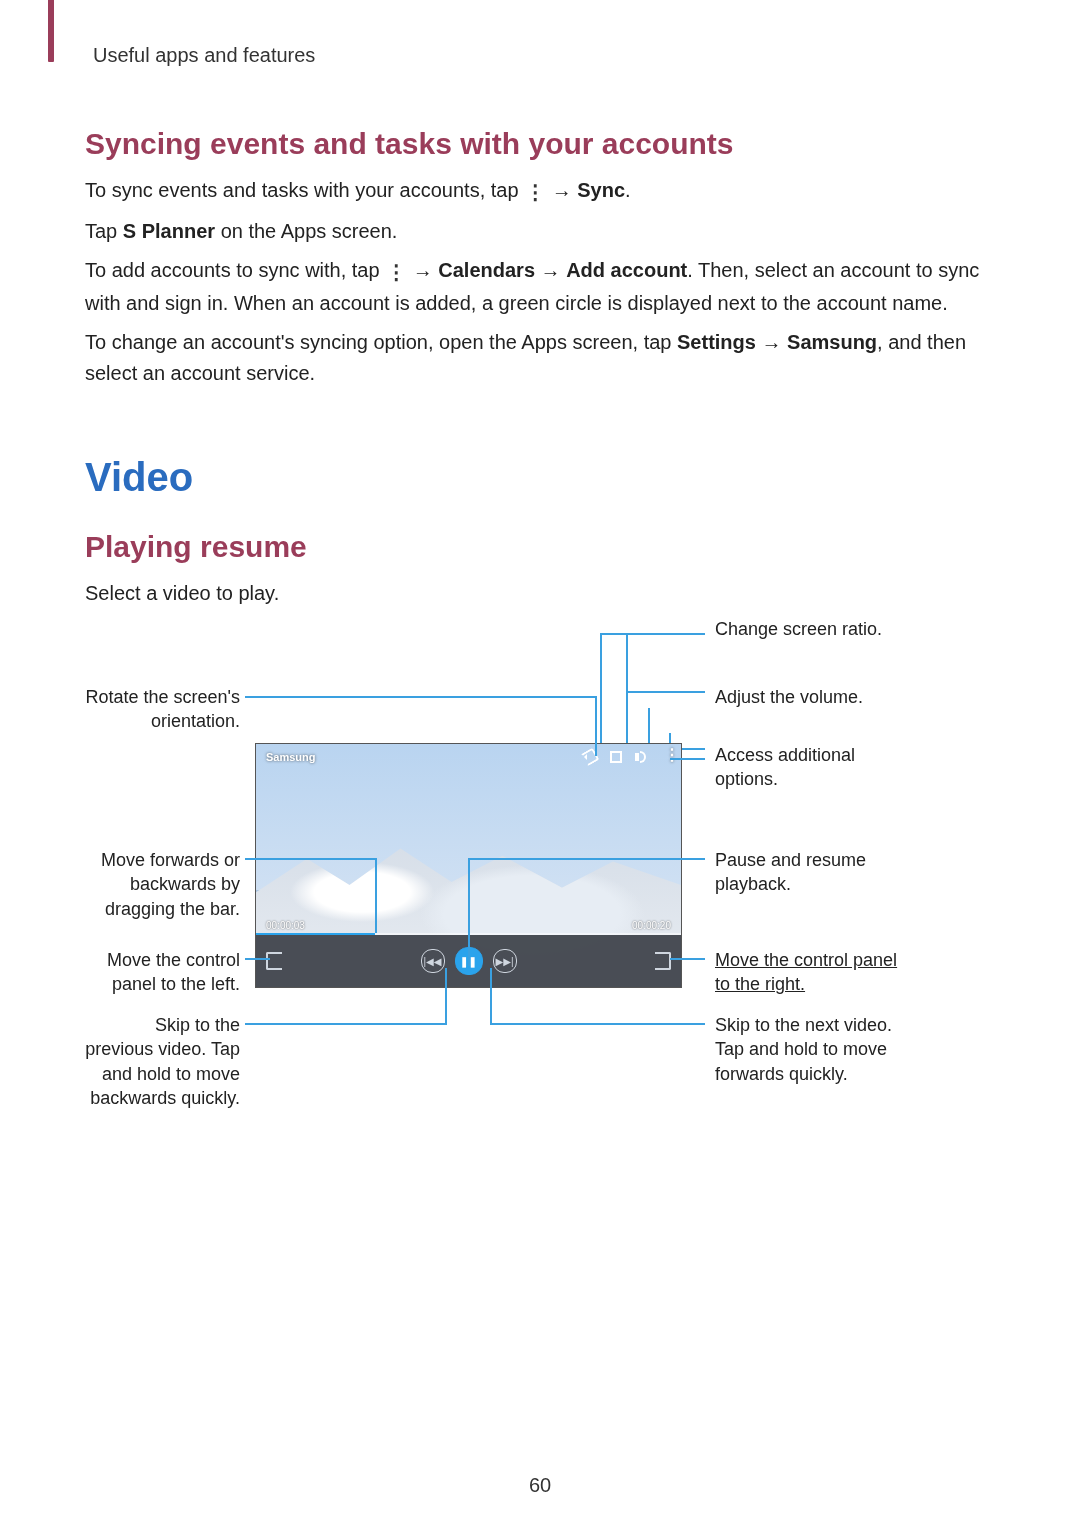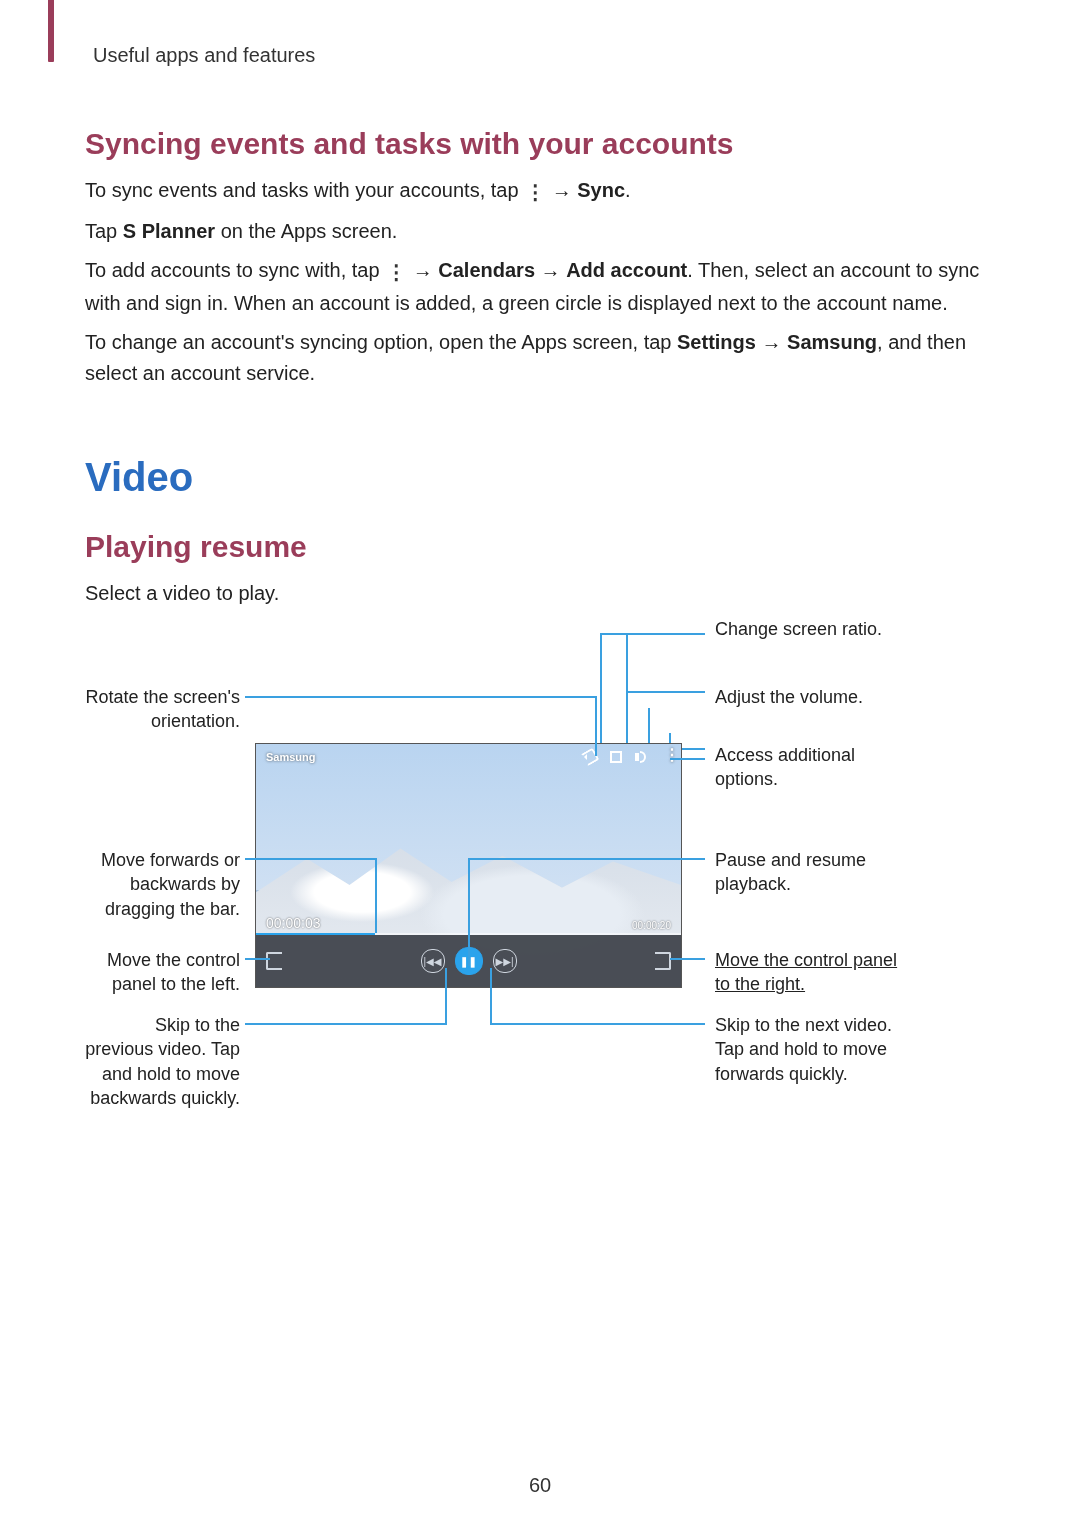--- a/index.html
+++ b/index.html
@@ -169,21 +169,21 @@
   .player .controls .cbtn {
     width: 22px; height:22px; border-radius:11px;
     background: transparent; border:1.5px solid #cfd6df;
     display:flex; align-items:center; justify-content:center;
     color:#cfd6df; font-size:10px;
   }
   .player .controls .play {
     background:#2aa3ec; border-color:#2aa3ec; color:#fff;
     width:26px; height:26px; border-radius:13px; font-weight:700;
   }
-  .player .time-l { position:absolute; left:10px; bottom:56px; font-size:14px; color:#fff; text-shadow:0 0 2px #000a;}
+  .player .time-l { position:absolute; left:10px; bottom:56px; font-size:10px; color:#fff; text-shadow:0 0 2px #000a;}
   .player .time-r { position:absolute; right:10px; bottom:56px; font-size:10px; color:#fff; text-shadow:0 0 2px #000a;}
 
   
   .callout {
     position: absolute;
     font-size: 18px;
     line-height: 1.35;
     color: #222;
     max-width: 190px;
   }

